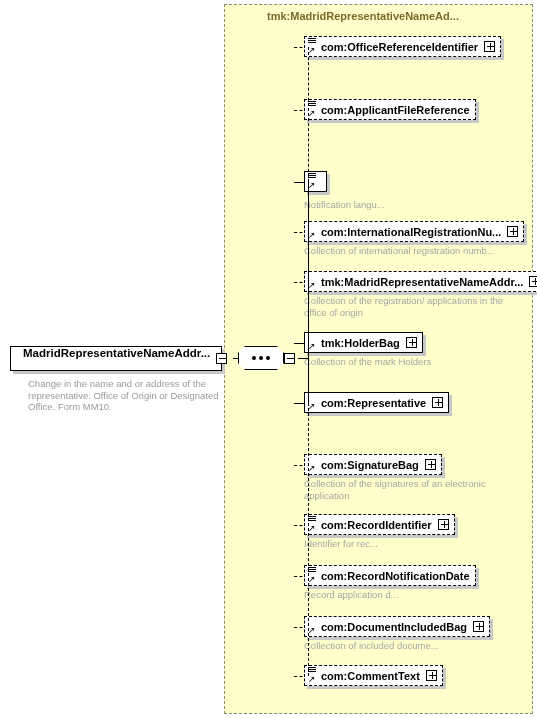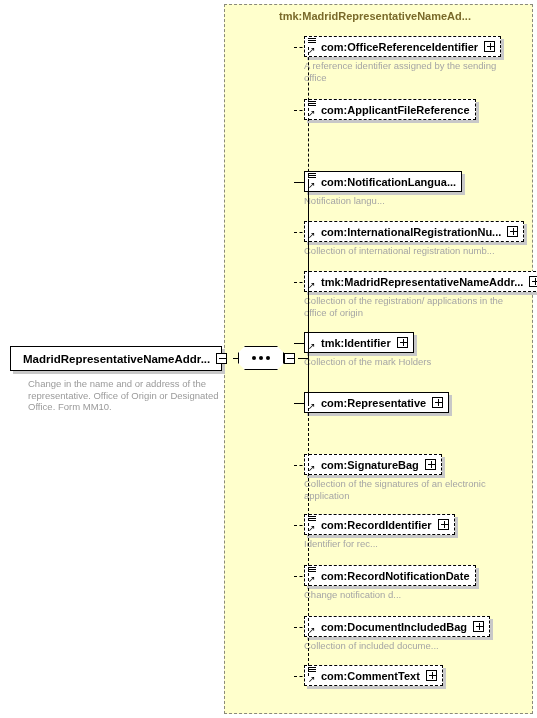--- a/index.html
+++ b/index.html
@@ -19,37 +19,37 @@
   
   .group-box {
     position: absolute;
     left: 224px; top: 4px;
     width: 309px; height: 710px;
     background: #ffffcc;
     border: 1px dashed #8a8a7a;
   }
   .group-title {
     position: absolute;
-    left: 240px; top: 10px;
+    left: 228px; top: 10px;
     font-size: 11px;
     font-weight: bold;
     color: #7a6a2a;
     white-space: nowrap;
     padding-left: 39px;
   }
 
   
   .root-wrap { position: absolute; left: 10px; top: 346px; }
   .root-box {
     position: relative;
     width: 212px; height: 25px;
     background: #ffffff;
     border: 1.5px solid #000000;
     box-shadow: 3px 3px 0 #c8c8c8;
-    display: flex; align-items: center;
+    display: flex; align-items: flex-start;
   }
   .root-label {
     font-size: 11.5px; font-weight: bold; color: #000;
     padding-left: 12px; white-space: nowrap;
   }
   .root-desc {
     position: absolute;
     left: 28px; top: 378px;
     width: 205px;
     font-size: 9.5px;
@@ -181,57 +181,56 @@
       <div class="dash-h" style="left: 294px; top: 47px; width: 14px;"></div>
       <div class="node" style="top: 36px;"><div class="node-box optional">
           <span class="seq-glyph">
             <i></i>
             <i></i>
             <i></i>
           </span>
           <span class="arrow-glyph">↗</span>
           <span class="node-label">com:OfficeReferenceIdentifier</span>
           <span class="sqbtn plus"></span>
-        </div><div class="node-desc">A reference identifier assigned by the sending office</div></div>
+        </div></div>
       <div class="dash-h" style="left: 294px; top: 110px; width: 14px;"></div>
       <div class="node" style="top: 99px;"><div class="node-box optional">
           <span class="seq-glyph">
             <i></i>
             <i></i>
             <i></i>
           </span>
           <span class="arrow-glyph">↗</span>
           <span class="node-label">com:ApplicantFileReference</span>
         </div></div>
       <div class="line h-line" style="left: 294px; top: 182px; width: 14px;"></div>
       <div class="node" style="top: 171px;"><div class="node-box required">
           <span class="seq-glyph">
             <i></i>
             <i></i>
             <i></i>
           </span>
           <span class="arrow-glyph">↗</span>
-          <span class="node-label">com:NotificationLangua...</span>
         </div><div class="node-desc">Notification langu...</div></div>
       <div class="dash-h" style="left: 294px; top: 232px; width: 14px;"></div>
       <div class="node" style="top: 221px;"><div class="node-box optional">
           <span class="arrow-glyph">↗</span>
           <span class="node-label">com:InternationalRegistrationNu...</span>
           <span class="sqbtn plus"></span>
         </div><div class="node-desc">Collection of international registration numb...</div></div>
       <div class="dash-h" style="left: 294px; top: 282px; width: 14px;"></div>
       <div class="node" style="top: 271px;"><div class="node-box optional">
           <span class="arrow-glyph">↗</span>
           <span class="node-label">tmk:MadridRepresentativeNameAddr...</span>
           <span class="sqbtn plus"></span>
         </div><div class="node-desc">Collection of the registration/ applications in the office of origin</div></div>
       <div class="line h-line" style="left: 294px; top: 343px; width: 14px;"></div>
       <div class="node" style="top: 332px;"><div class="node-box required">
           <span class="arrow-glyph">↗</span>
-          <span class="node-label">tmk:Identifier</span>
+          <span class="node-label">tmk:HolderBag</span>
           <span class="sqbtn plus"></span>
         </div><div class="node-desc">Collection of the mark Holders</div></div>
       <div class="line h-line" style="left: 294px; top: 403px; width: 14px;"></div>
       <div class="node" style="top: 392px;"><div class="node-box required">
           <span class="arrow-glyph">↗</span>
           <span class="node-label">com:Representative</span>
           <span class="sqbtn plus"></span>
         </div></div>
       <div class="dash-h" style="left: 294px; top: 465px; width: 14px;"></div>
       <div class="node" style="top: 454px;"><div class="node-box optional">
@@ -252,21 +251,21 @@
         </div><div class="node-desc">Identifier for rec...</div></div>
       <div class="dash-h" style="left: 294px; top: 576px; width: 14px;"></div>
       <div class="node" style="top: 565px;"><div class="node-box optional">
           <span class="seq-glyph">
             <i></i>
             <i></i>
             <i></i>
           </span>
           <span class="arrow-glyph">↗</span>
           <span class="node-label">com:RecordNotificationDate</span>
-        </div><div class="node-desc">Change notification d...</div></div>
+        </div><div class="node-desc">Record application d...</div></div>
       <div class="dash-h" style="left: 294px; top: 627px; width: 14px;"></div>
       <div class="node" style="top: 616px;"><div class="node-box optional">
           <span class="arrow-glyph">↗</span>
           <span class="node-label">com:DocumentIncludedBag</span>
           <span class="sqbtn plus"></span>
         </div><div class="node-desc">Collection of included docume...</div></div>
       <div class="dash-h" style="left: 294px; top: 676px; width: 14px;"></div>
       <div class="node" style="top: 665px;"><div class="node-box optional">
           <span class="seq-glyph">
             <i></i>

